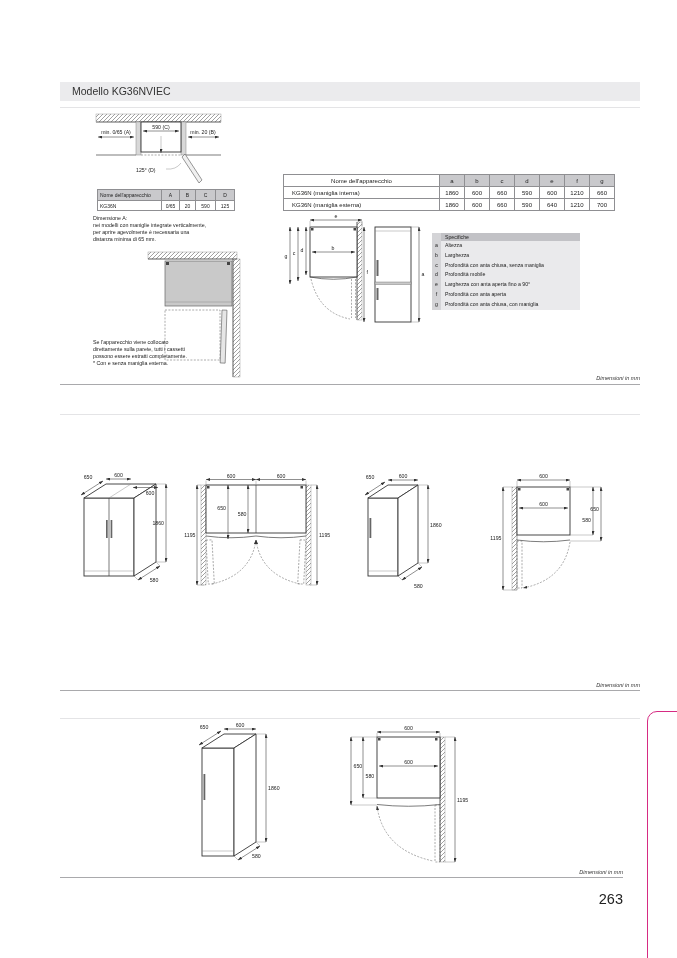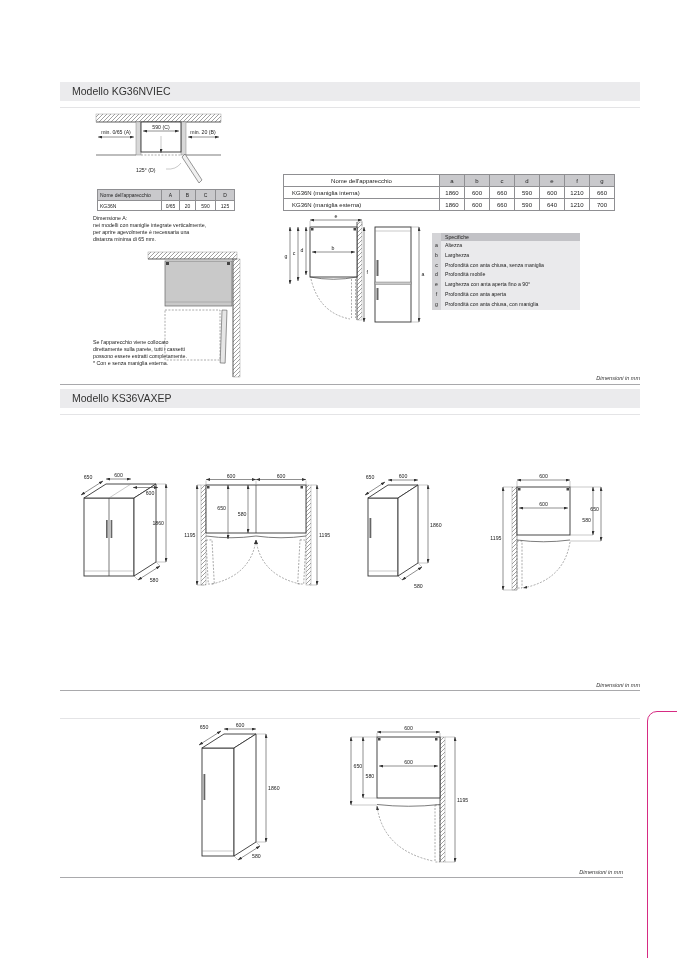--- a/index.html
+++ b/index.html
@@ -244,23 +244,20 @@
       </div>
     <div class="lrow">
         <span class="lkey">g</span>
         <span class="ldesc">Profondità con anta chiusa, con maniglia</span>
       </div>
   </div>
 
   <div class="dimnote" style="top:375px">Dimensioni in mm</div>
   <div class="rule" style="top:384px"></div>
 
-  <div class="bar" style="top:389px">
-    <span>Modello KS36VAXEP</span>
-  </div>
   <div class="subline" style="top:414px"></div>
 
   <svg class="diag" style="left:76px;top:468px" width="100" height="128" viewBox="0 0 100 128">
     <g>
       <rect class="sb" x="8" y="30" width="50" height="78"></rect>
       <path class="sb" d="M8,30 L30,16 L80,16 L58,30 Z"></path>
       <path class="sb" d="M58,30 L80,16 L80,94 L58,108 Z"></path>
       <line class="s" x1="33" y1="30" x2="33" y2="108" stroke-width="0.6"></line>
       <line class="ext" x1="33" y1="30" x2="55" y2="16"></line>
       <rect class="handle" x="30" y="52" width="1.7" height="18"></rect>
@@ -424,15 +421,16 @@
     <text x="22.5" y="56">580</text>
     <line class="ext" x1="102" y1="15" x2="112" y2="15"></line>
       <line class="ext" x1="102" y1="140" x2="112" y2="140"></line>
     <line class="dim" x1="112" y1="15" x2="112" y2="140"></line>
     <text x="114" y="80">1195</text>
   </svg>
 
   <div class="dimnote narrow" style="top:869px">Dimensioni in mm</div>
   <div class="rule narrow" style="top:877px"></div>
 
+  <div class="pagenum">263</div>
 
   <div class="pinkbox"></div>
 </div>
 
 </body></html>

